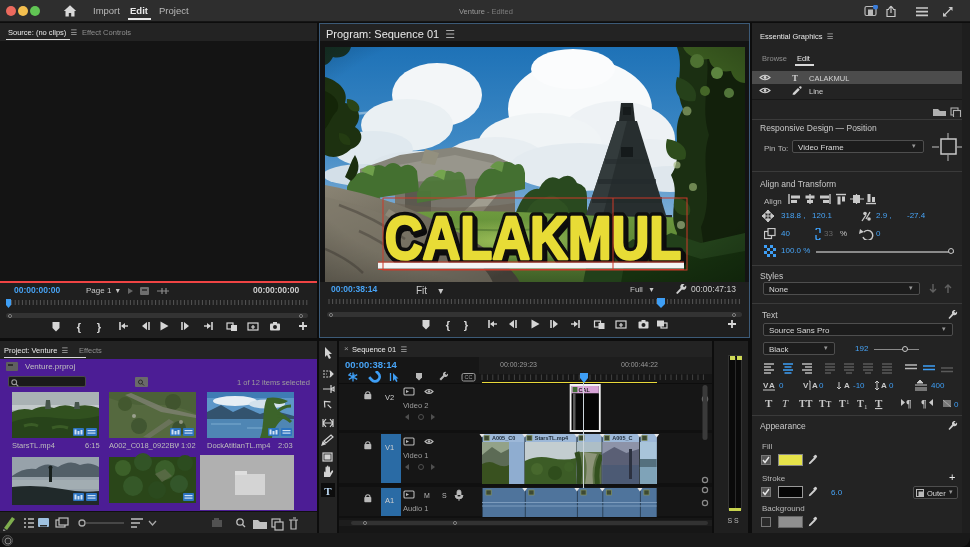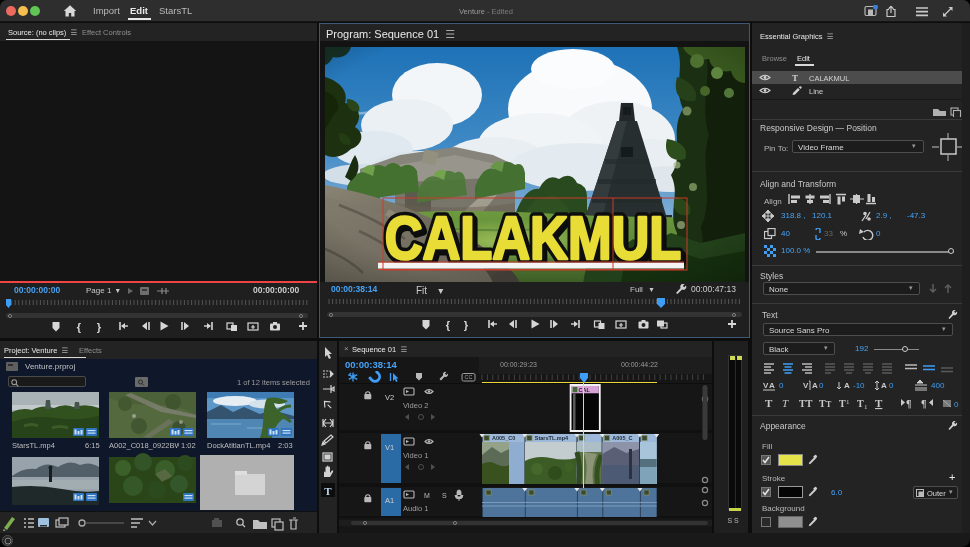--- a/index.html
+++ b/index.html
@@ -2,35 +2,35 @@
 <html><head><meta charset="utf-8">
 <style>
 *{margin:0;padding:0;box-sizing:border-box}
 html,body{width:970px;height:547px;background:#000;overflow:hidden}
 body{font-family:"Liberation Sans",sans-serif;-webkit-font-smoothing:antialiased}
 .ab{position:absolute}
 .t{position:absolute;white-space:nowrap;color:#c3c3c3}
 .dim{color:#8f8f8f}
 .blu{color:#47a3f5}
 .wht{color:#e9e9e9}
-#win{position:absolute;left:0;top:0;width:970px;height:547px;background:#0d0d0d;border-radius:7px;overflow:hidden}
+#win{position:absolute;left:0;top:0;width:970px;height:547px;background:#0d0d0d;border-radius:0;overflow:hidden}
 .panel{position:absolute;background:#232323}
 </style></head><body>
 <div id="win">
 <div class="ab" style="left:0;top:0;width:970px;height:22px;background:#2e2e2e;border-bottom:1px solid #151515">
 <div class="ab" style="left:6px;top:6px;width:10px;height:10px;border-radius:50%;background:#ec6a5e"></div>
 <div class="ab" style="left:18px;top:6px;width:10px;height:10px;border-radius:50%;background:#f4bf4f"></div>
 <div class="ab" style="left:30px;top:6px;width:10px;height:10px;border-radius:50%;background:#61c554"></div>
 <svg class="ab" style="left:63px;top:4px" width="14" height="14" viewBox="0 0 14 14">
         <path d="M7 1.2 0.8 7h1.7v5.6h3.3V9h2.4v3.6h3.3V7h1.7z" fill="#d9d9d9"></path>
       </svg>
 <div class="t" style="left:93px;top:5px;font-size:9.5px;color:#b9b9b9">Import</div>
 <div class="t wht" style="left:130px;top:5px;font-size:9.5px;font-weight:bold">Edit</div>
 <div class="ab" style="left:128px;top:17.5px;width:23px;height:2px;background:#e9e9e9"></div>
-<div class="t" style="left:159px;top:5px;font-size:9.5px;color:#b9b9b9">StarsTL</div>
+<div class="t" style="left:159px;top:5px;font-size:9.5px;color:#b9b9b9">Project</div>
 <div class="t" style="left:459px;top:6.5px;font-size:7.5px;color:#9b9b9b">Venture <span style="color:#7d7d7d">- Edited</span></div>
 <svg class="ab" style="left:864px;top:5px" width="100" height="13" viewBox="0 0 100 13">
 <rect x="1" y="1.5" width="11" height="9" rx="1.5" fill="none" stroke="#b9b9b9" stroke-width="1.2"></rect>
         <rect x="4" y="4.5" width="5" height="6" fill="#b9b9b9"></rect>
         <circle cx="11.5" cy="2" r="2.5" fill="#3a7ddb"></circle>
 <path d="M25 4.5h-2v7h8v-7h-2" fill="none" stroke="#c9c9c9" stroke-width="1.2"></path>
         <path d="M27 8V1.5M27 1.2l-2.4 2.6M27 1.2l2.4 2.6" stroke="#c9c9c9" stroke-width="1.2" fill="none"></path>
 <path d="M52 3h12M52 6.7h12M52 10.4h12" stroke="#c9c9c9" stroke-width="1.7"></path>
 <path d="M79.5 11 88 2.5" stroke="#c9c9c9" stroke-width="1.3"></path>
         <path d="M84.5 2h4v4z" fill="#c9c9c9"></path>
@@ -268,21 +268,21 @@
             <rect x="318.5" y="4.5" width="10" height="7" rx="1" fill="#d6d6d6"></rect>
             <rect x="321.5" y="3" width="4" height="2" fill="#d6d6d6"></rect>
             <circle cx="323.5" cy="8" r="2" fill="#1f1f1f"></circle>
             <rect x="337" y="3.5" width="7" height="6" fill="#d6d6d6"></rect>
             <rect x="341" y="6" width="6" height="5" fill="none" stroke="#d6d6d6" stroke-width="1.2"></rect>
             <path d="M408 7h8M412 3v8" stroke="#d6d6d6" stroke-width="1.8"></path>
           </svg>
         </div>
 </div>
 </div>
-<div class="panel" style="left:0;top:341px;width:317px;height:192px;background:#0f172a">
+<div class="panel" style="left:0;top:341px;width:317px;height:192px;background:#4c1d95">
 <div class="ab" style="left:0;top:0;width:317px;height:18px;background:#232323"></div>
 <div class="t wht" style="left:4px;top:4.5px;font-size:7.5px">Project: Venture&nbsp;&nbsp;<span style="color:#aaa">☰</span></div>
 <div class="ab" style="left:4px;top:15.5px;width:82px;height:1.5px;background:#d8d8d8"></div>
 <div class="t dim" style="left:79px;top:4.5px;font-size:7.5px">Effects</div>
 <svg class="ab" style="left:6px;top:21px" width="12" height="9" viewBox="0 0 12 9">
         <rect width="12" height="9" rx="1" fill="#5f5f5f"></rect>
         <rect x="2" y="2" width="5" height="2" fill="#2e2e2e"></rect>
       </svg>
 <div class="t" style="left:25px;top:21px;font-size:8px;color:#c0c0c0">Venture.prproj</div>
 <div class="ab" style="left:8px;top:35px;width:78px;height:11px;background:#1a1a1a;border:1px solid #4a4a4a;border-radius:2px"></div>
@@ -676,21 +676,21 @@
       </svg>
 <svg class="ab" style="left:10px;top:187px" width="200" height="12" viewBox="0 0 200 12">
 <path d="M6 0v12M0 6h12M6 0l-2.5 3h5zM6 12l-2.5-3h5zM0 6l3-2.5v5zM12 6l-3-2.5v5z" fill="#c9c9c9" stroke="#c9c9c9" stroke-width="1"></path>
 <path d="M100 11 104 5M104 9 108 2" stroke="#c9c9c9" stroke-width="1.3" fill="none"></path>
         <circle cx="103" cy="3.5" r="1.8" fill="#c9c9c9"></circle>
         <circle cx="107" cy="9" r="1.8" fill="#c9c9c9"></circle>
 </svg>
 <div class="t blu" style="left:29px;top:188px;font-size:8px">318.8&nbsp;,</div>
 <div class="t blu" style="left:60px;top:188px;font-size:8px">120.1</div>
 <div class="t blu" style="left:124px;top:188px;font-size:8px">2.9&nbsp;,</div>
-<div class="t blu" style="left:155px;top:188px;font-size:8px">-47.3</div>
+<div class="t blu" style="left:155px;top:188px;font-size:8px">-27.4</div>
 <svg class="ab" style="left:12px;top:205px" width="200" height="12" viewBox="0 0 200 12">
 <rect x="0.5" y="3.5" width="7" height="7" fill="none" stroke="#c9c9c9" stroke-width="1.2"></rect>
         <rect x="4" y="0.5" width="7" height="7" fill="#232323" stroke="#c9c9c9" stroke-width="1.2"></rect>
 <path d="M52 2a2 2 0 0 1 4 0v3M56 10a2 2 0 0 1-4 0V7" stroke="#3e9ef5" stroke-width="1.4" fill="none"></path>
 <path d="M100 4a5 5 0 1 1-1 5" fill="none" stroke="#c9c9c9" stroke-width="1.4"></path>
         <path d="M96 1l4 3-5 2z" fill="#c9c9c9"></path>
 </svg>
 <div class="t blu" style="left:29px;top:206px;font-size:8px">40</div>
 <div class="t" style="left:72px;top:206px;font-size:8px;color:#666">33</div>
 <div class="t" style="left:88px;top:206px;font-size:8px;color:#c9c9c9">%</div>

